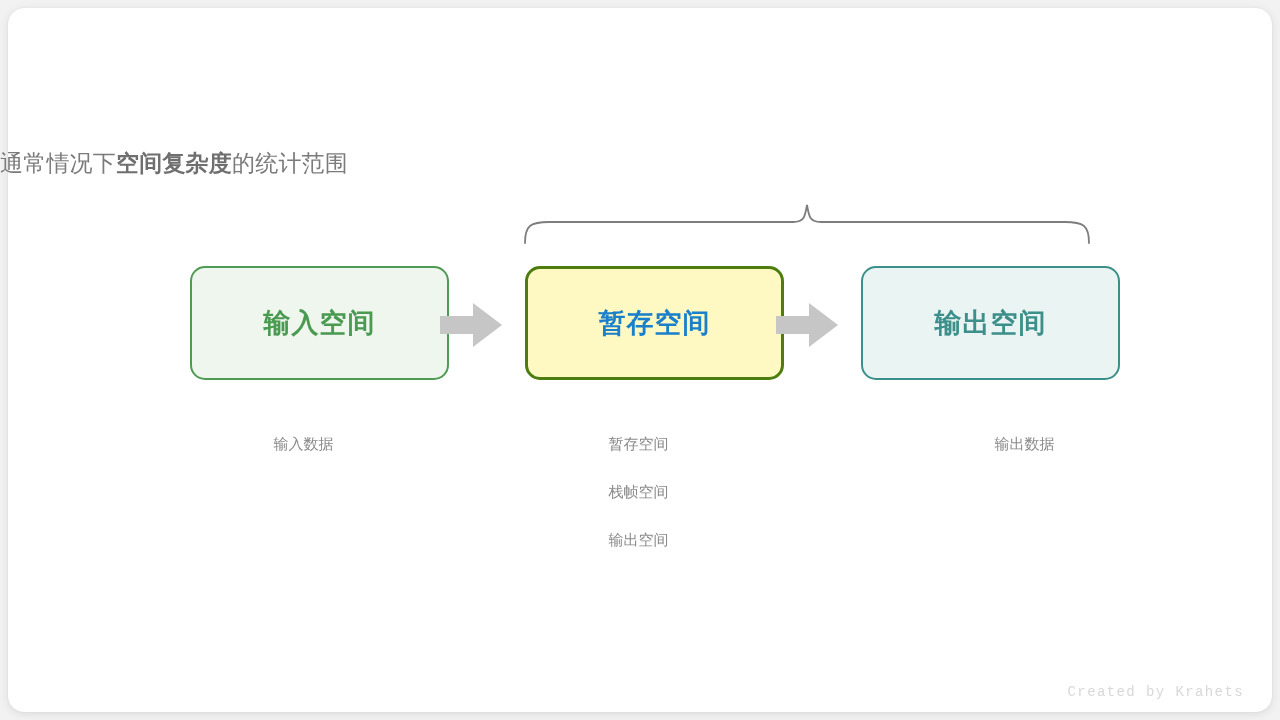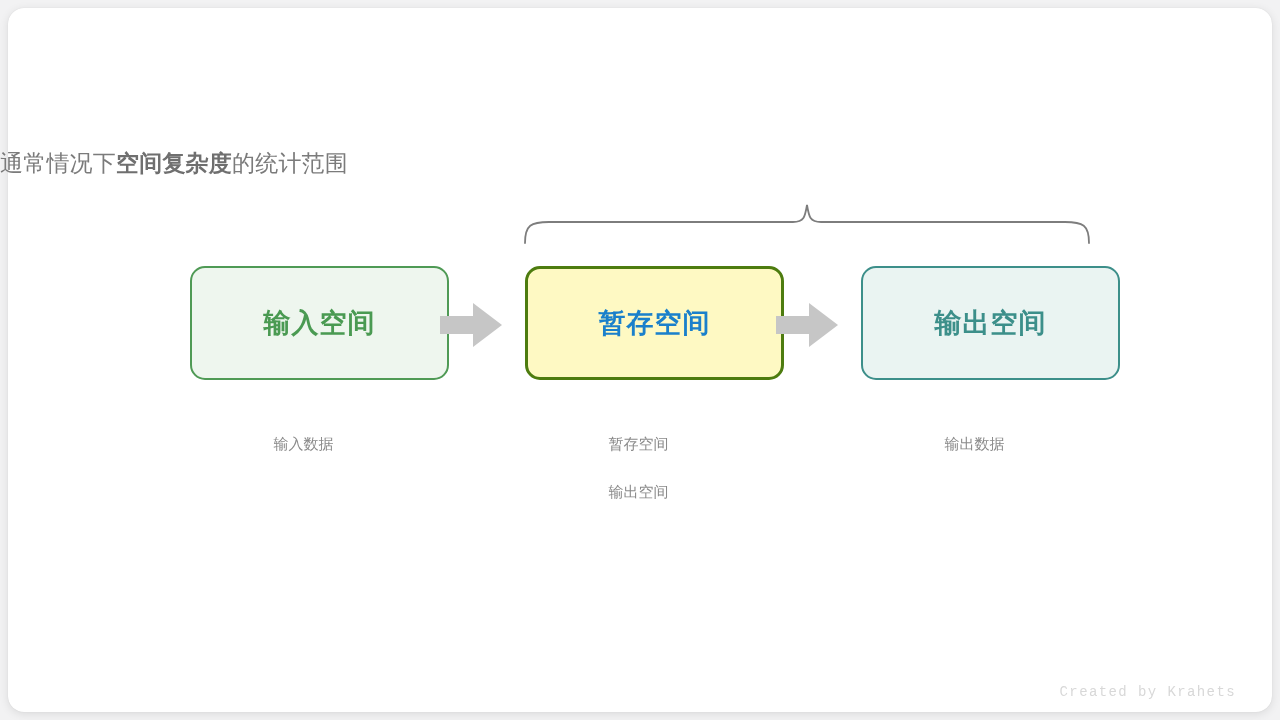--- a/index.html
+++ b/index.html
@@ -89,26 +89,26 @@
     top: 420px;
     width: 227px;
     text-align: center;
     font-size: 15px;
     line-height: 48px;
     color: #8a8a8a;
     white-space: nowrap;
   }
   .col-1 { left: 190px; }
   .col-2 { left: 525px; }
-  .col-3 { left: 861px; }
+  .col-3 { left: 911px; }
 
   
   .watermark {
     position: absolute;
-    right: 44px;
+    right: 36px;
     bottom: 20px;
     font-family: "Liberation Mono", "DejaVu Sans Mono", monospace;
     font-size: 14px;
     letter-spacing: 1.4px;
     color: #d8d8d8;
   }
 </style>
 </head>
 <body>
 
@@ -139,20 +139,21 @@
   </svg>
   <svg class="arrow arrow-2" viewBox="0 0 62 50" xmlns="http://www.w3.org/2000/svg">
     <path d="M0 16 L33 16 L33 3 L62 25 L33 47 L33 34 L0 34 Z" fill="#c6c6c6"></path>
   </svg>
 
   <div class="col col-1">
     <div>输入数据</div>
   </div>
   <div class="col col-2">
     <div>暂存空间</div>
+    <div>栈帧空间</div>
     <div>输出空间</div>
   </div>
   <div class="col col-3">
     <div>输出数据</div>
   </div>
 
   <div class="watermark">Created by Krahets</div>
 
 </div>
 

